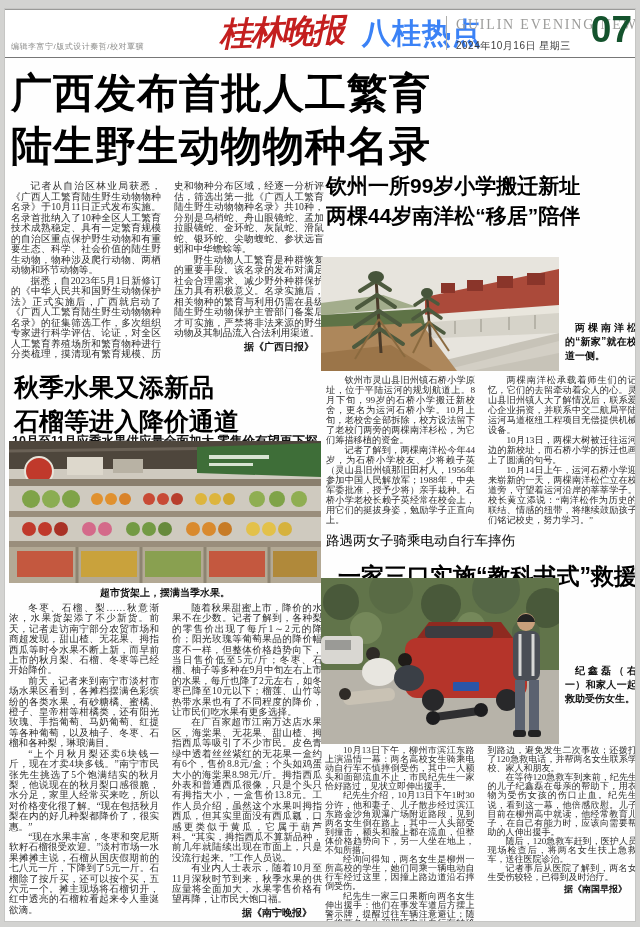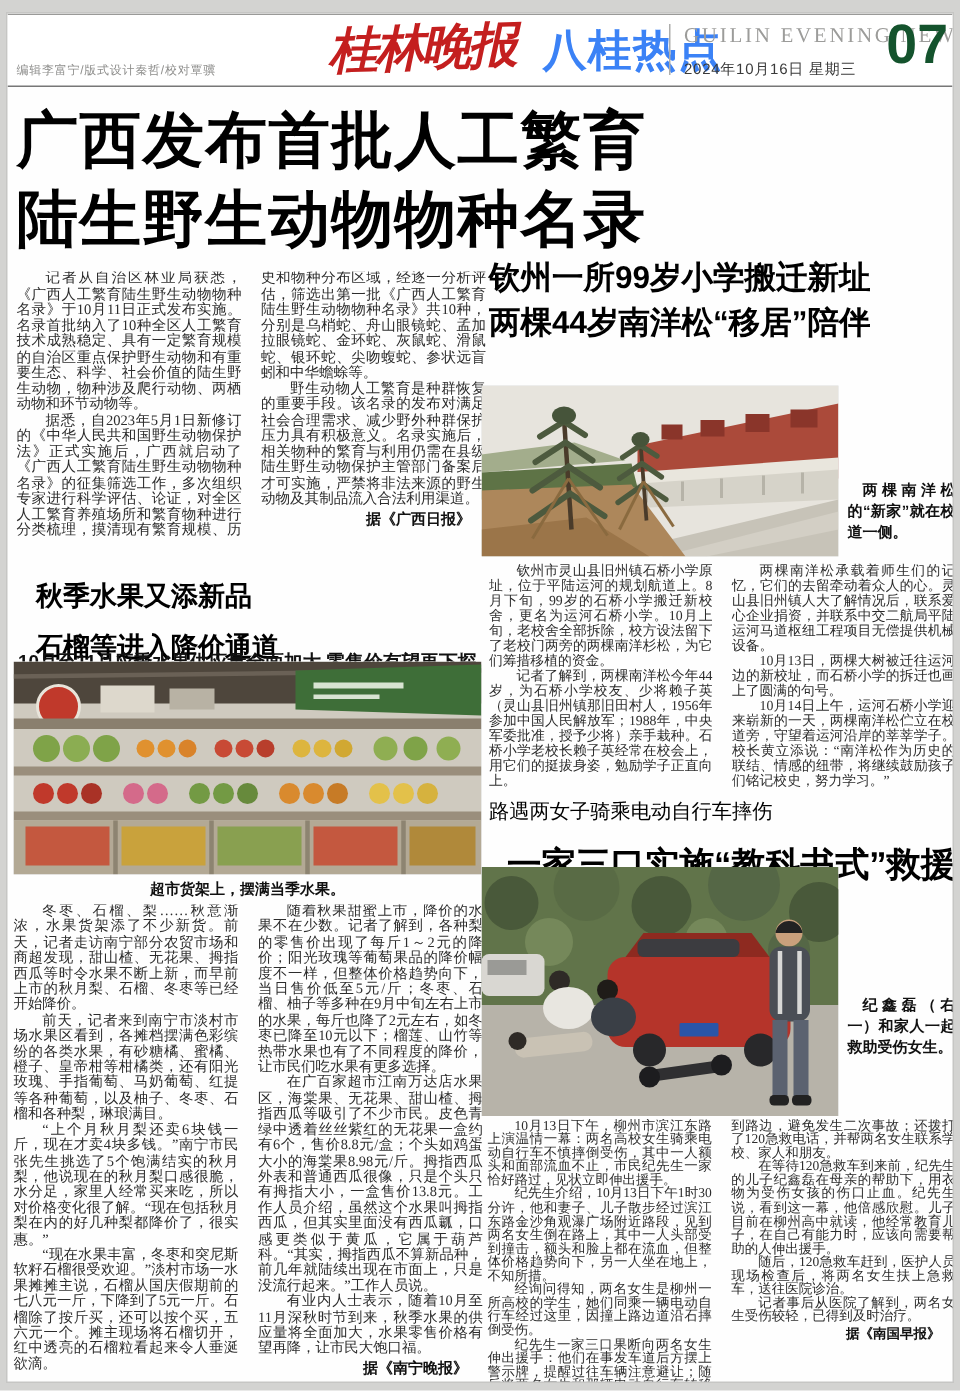--- a/index.html
+++ b/index.html
@@ -24,22 +24,22 @@
              font-size:14px; color:#9c9c9a; letter-spacing:1.8px; white-space:nowrap; }
   .dateline { position:absolute; left:451px; top:29px; font-family:"Liberation Sans",sans-serif;
               font-size:10px; font-weight:normal; color:#3a3a3a; letter-spacing:.5px; }
   .pageno { position:absolute; right:3px; top:-1px; font-family:"Liberation Sans",sans-serif;
             font-size:37px; font-weight:900; color:#14532d; }
   
   .lead-hl { position:absolute; left:6px; top:58px; margin:0; font-family:Liberation Sans, sans-serif;
              font-size:41px; line-height:53px; font-weight:900; color:#000; letter-spacing:1px; white-space:nowrap; }
   .school-hl { position:absolute; left:321px; top:162px; margin:0; font-family:"Liberation Sans",sans-serif;
              font-size:21px; line-height:30px; font-weight:900; color:#000; white-space:nowrap; }
-  .fruit-hl { position:absolute; left:7px; top:359px; margin:12px; font-family:"Liberation Sans",sans-serif;
-             font-size:18px; line-height:34px; font-weight:900; color:#000; white-space:nowrap; }
+  .fruit-hl { position:absolute; left:7px; top:359px; margin:2px; font-family:"Liberation Sans",sans-serif;
+             font-size:25px; line-height:34px; font-weight:900; color:#000; white-space:nowrap; }
   .fruit-sub { position:absolute; left:7px; top:424px; font-family:"Liberation Sans",sans-serif;
              font-size:12.5px; font-weight:bold; color:#111; white-space:nowrap; }
   .rescue-kicker { position:absolute; left:321px; top:523px; font-family:"Liberation Sans",sans-serif;
              font-size:13.5px; font-weight:normal; color:#000; white-space:nowrap; }
   .rescue-hl { position:absolute; left:321px; top:540px; margin:12px; font-family:"Liberation Sans",sans-serif;
              font-size:23px; font-weight:900; color:#000; white-space:nowrap; }
   
   .body-cols { position:absolute; column-count:2; column-gap:13px; column-fill:auto;
                text-align:justify; color:#2c2c2c; overflow:hidden; }
   .body-cols p { margin:0; text-indent:2em; }

